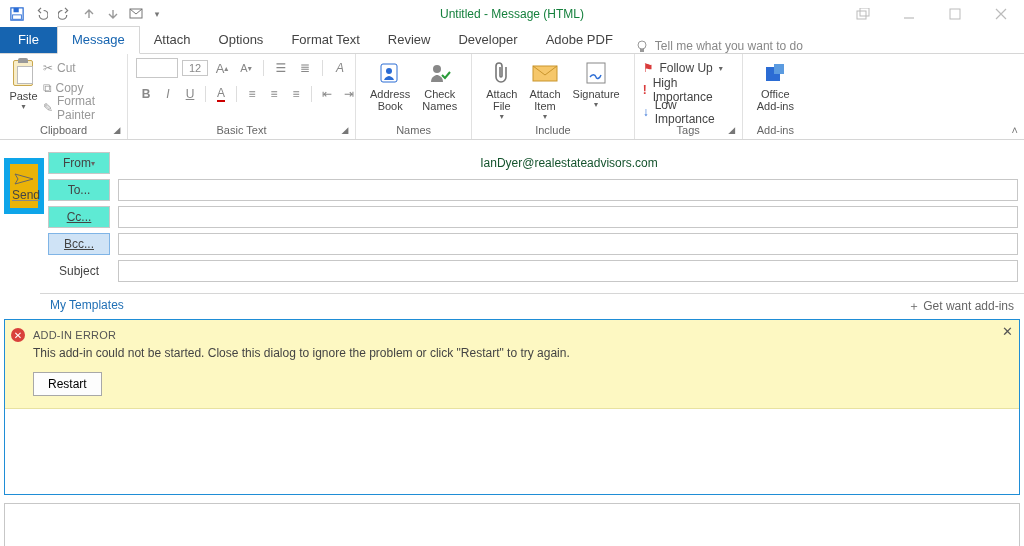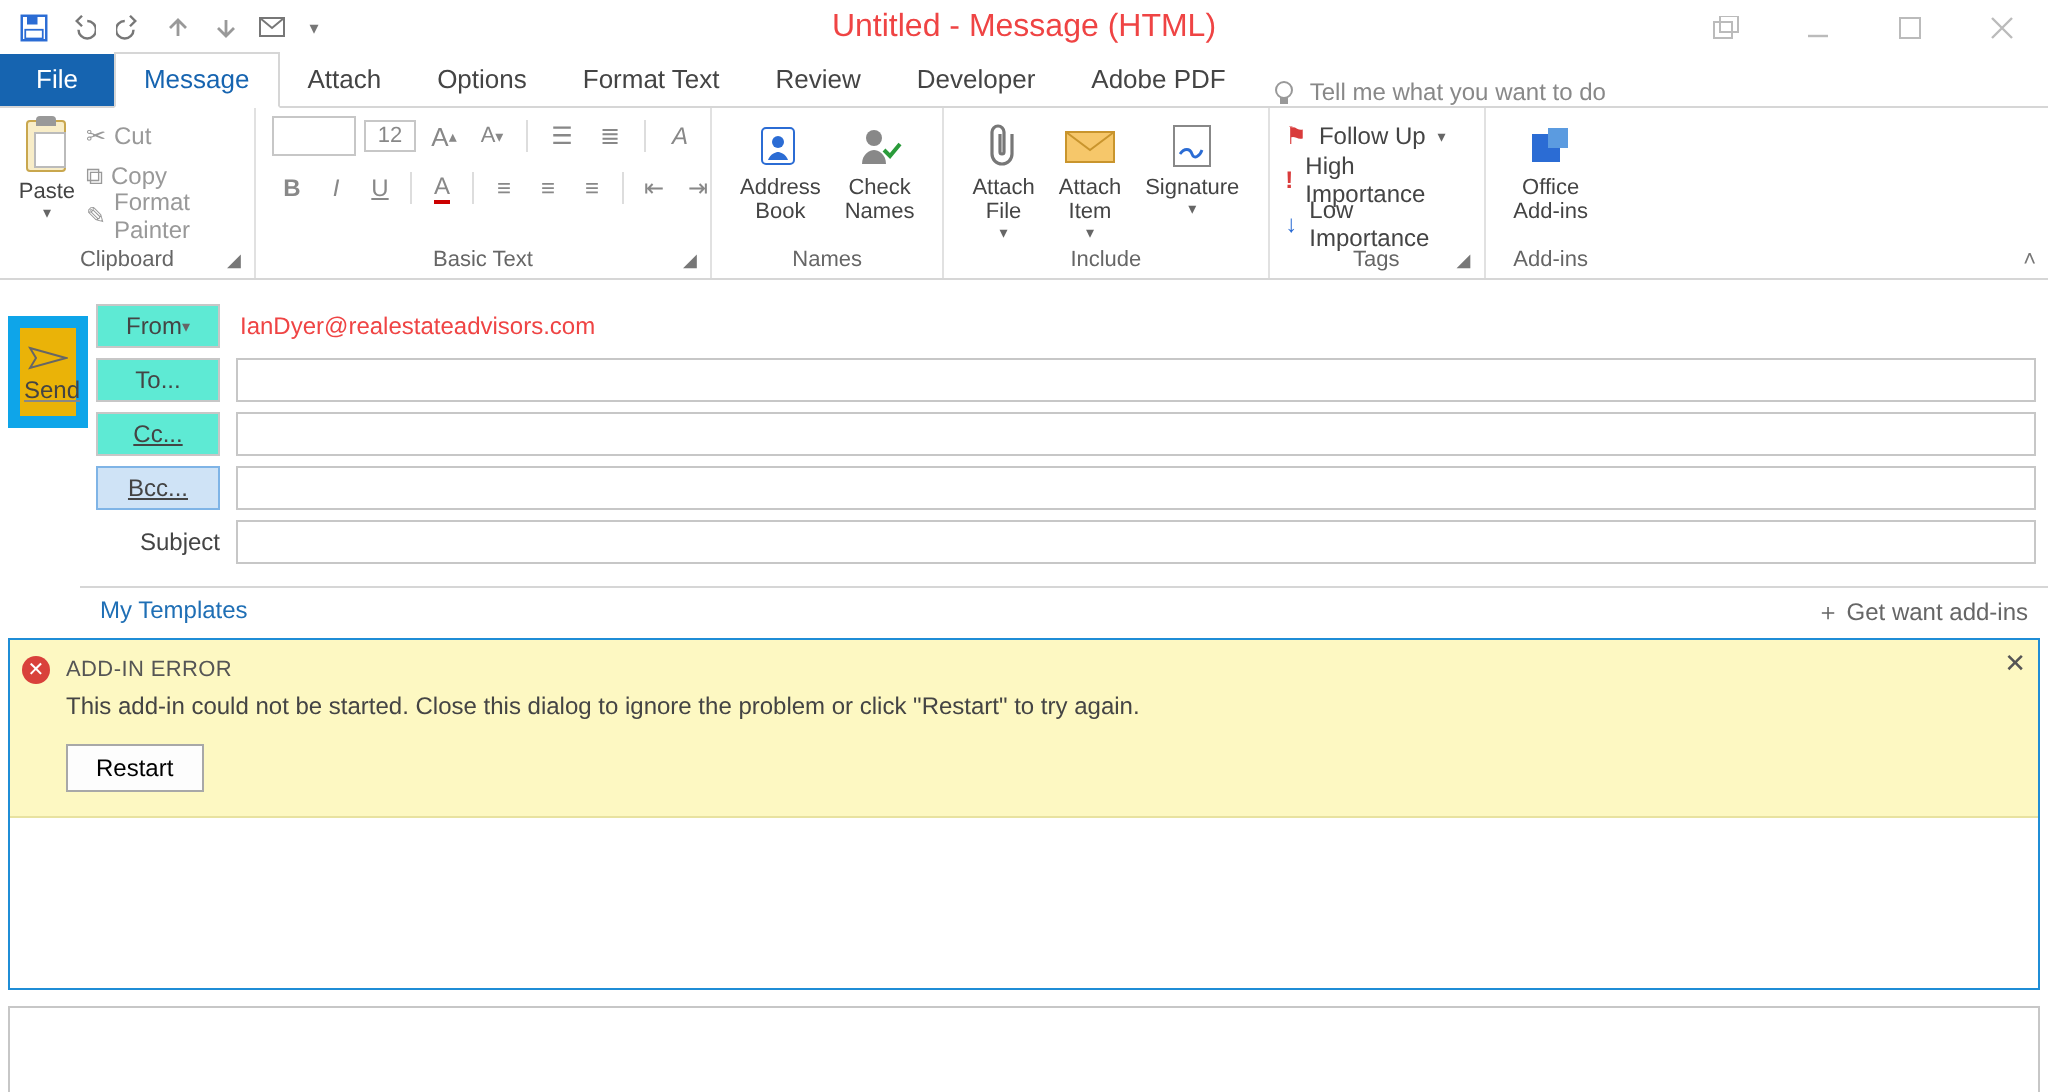--- a/index.html
+++ b/index.html
@@ -2,21 +2,21 @@
 <html><head>
 <meta charset="utf-8">
 <style>
 * { box-sizing: border-box; margin: 0; padding: 0; font-family: "Segoe UI", Tahoma, sans-serif; }
 body { background: #fff; font-size: 12px; color: #444; width: 1024px; height: 546px; overflow: hidden; }
 
 
 .titlebar { height: 28px; display: flex; align-items: center; position: relative; }
 .qat { display: flex; align-items: center; gap: 2px; padding-left: 6px; }
 .qat-btn { width: 22px; height: 22px; display: flex; align-items: center; justify-content: center; color: #555; }
-.title-text { position: absolute; left: 50%; transform: translateX(-50%); color: #ef4444; font-size: 16px; }
+.title-text { position: absolute; left: 50%; transform: translateX(-50%); color: #15803d; font-size: 12px; }
 .win-ctrls { position: absolute; right: 0; top: 0; display: flex; }
 .win-btn { width: 46px; height: 28px; display: flex; align-items: center; justify-content: center; color: #aaa; }
 
 
 .tabs { height: 26px; display: flex; align-items: flex-end; border-bottom: 1px solid #d6d6d6; }
 .tab { padding: 5px 14px 6px; font-size: 13px; color: #444; cursor: default; }
 .tab.file { background: #1664b0; color: #fff; padding: 5px 18px 6px; }
 .tab.active { background: #fff; color: #1664b0; border: 1px solid #d6d6d6; border-bottom: 1px solid #fff; margin-bottom: -1px; }
 .tellme { display: flex; align-items: center; gap: 6px; color: #888; margin-left: 8px; }
 
@@ -61,23 +61,23 @@
 
 .compose { display: flex; padding: 12px 6px 6px 0; }
 .send-col { width: 48px; padding: 6px 4px; }
 .send-btn { border: 6px solid #0ea5e9; background: #eab308; padding: 6px 2px; text-align: left; }
 .send-btn .env { height: 18px; display: flex; align-items: center; justify-content: center; color: #555; }
 .send-lbl { font-size: 12px; text-decoration: underline; text-decoration-color: #888; }
 .fields { flex: 1; }
 .frow { display: flex; align-items: center; margin-bottom: 5px; }
 .fbtn { width: 62px; height: 22px; border: 1px solid #c7c7c7; background: #5eead4; display: flex; align-items: center; justify-content: center; font-size: 12px; margin-right: 8px; }
 .fbtn.sel { background: #cfe3f6; border-color: #7fb4e6; }
-.flabel { width: 62px; text-align: right; font-size: 12px; margin-right: 8px; }
+.flabel { width: 62px; text-align: center; font-size: 12px; margin-right: 8px; }
 .finput { flex: 1; height: 22px; border: 1px solid #c7c7c7; padding: 0 4px; font-size: 12px; }
-.fvalue { flex: 1; font-size: 12px; color: #ef4444; padding-left: 2px; }
+.fvalue { flex: 1; font-size: 12px; color: #14532d; padding-left: 2px; text-align: center; }
 .und { text-decoration: underline; }
 
 
 .templates-bar { border-top: 1px solid #d6d6d6; display: flex; justify-content: space-between; padding: 4px 10px; font-size: 12px; margin-left: 40px; }
 .templates-bar .left { color: #1f6fb5; }
 .templates-bar .right { color: #666; }
 
 
 .pane { border: 1px solid #1f8dd6; margin: 0 4px; height: 176px; background: #fff; }
 .error-box { background: #fdf8c2; border-bottom: 1px solid #e8e2a0; padding: 8px 12px 12px 12px; position: relative; }

